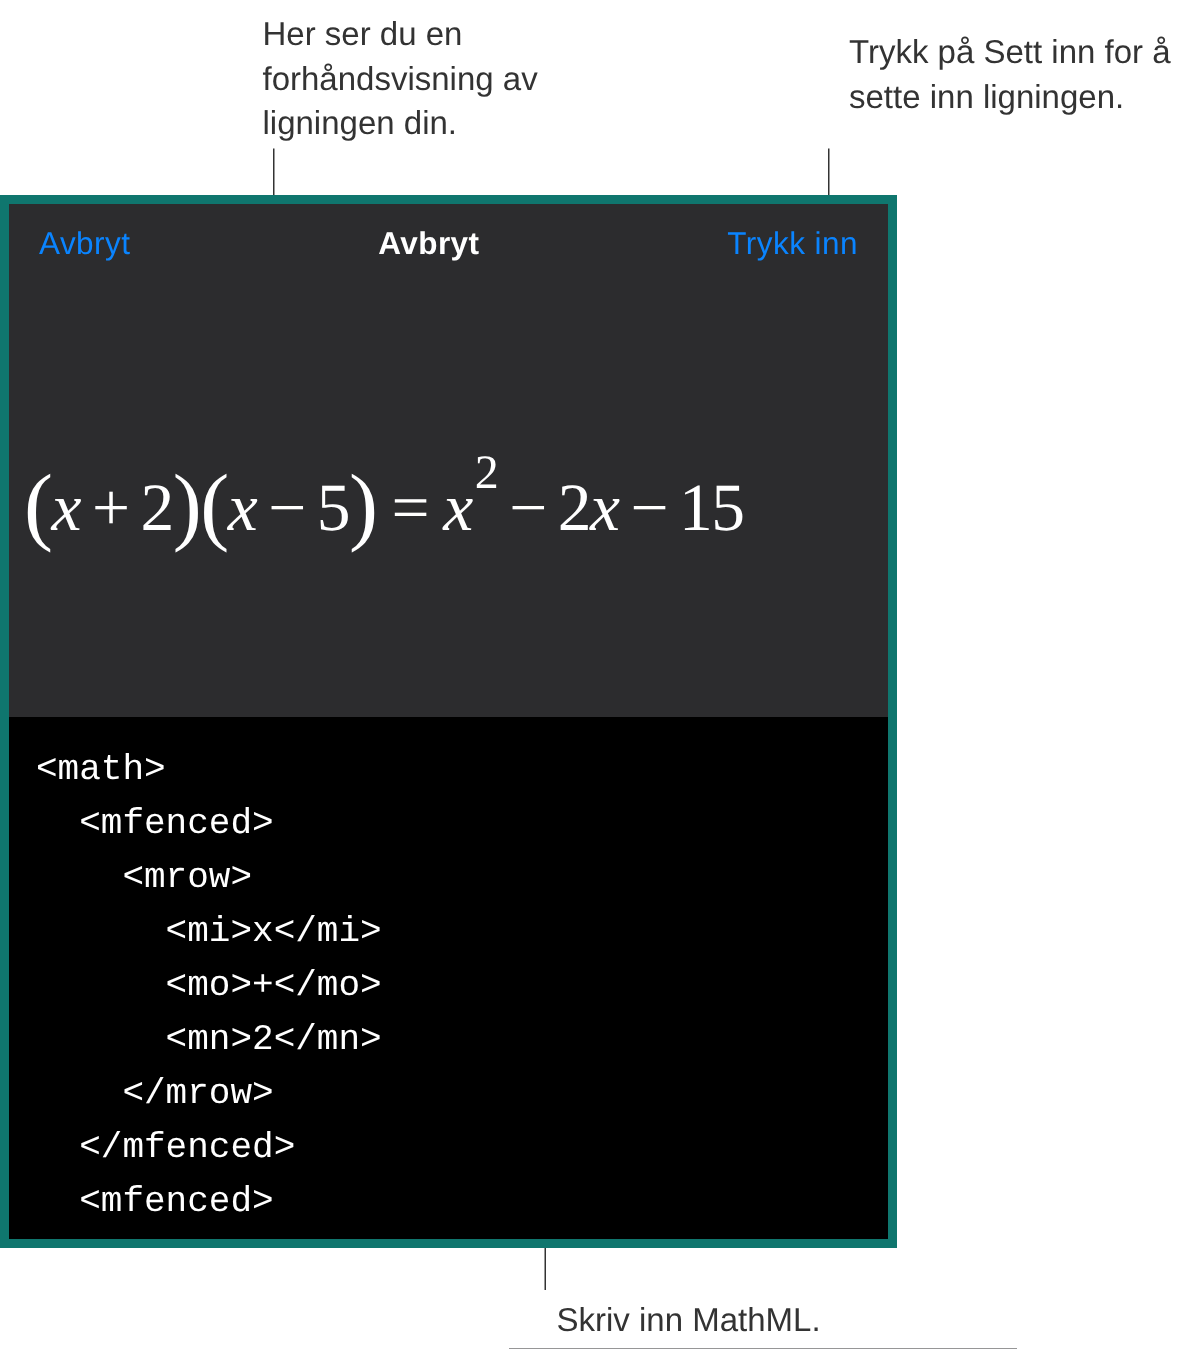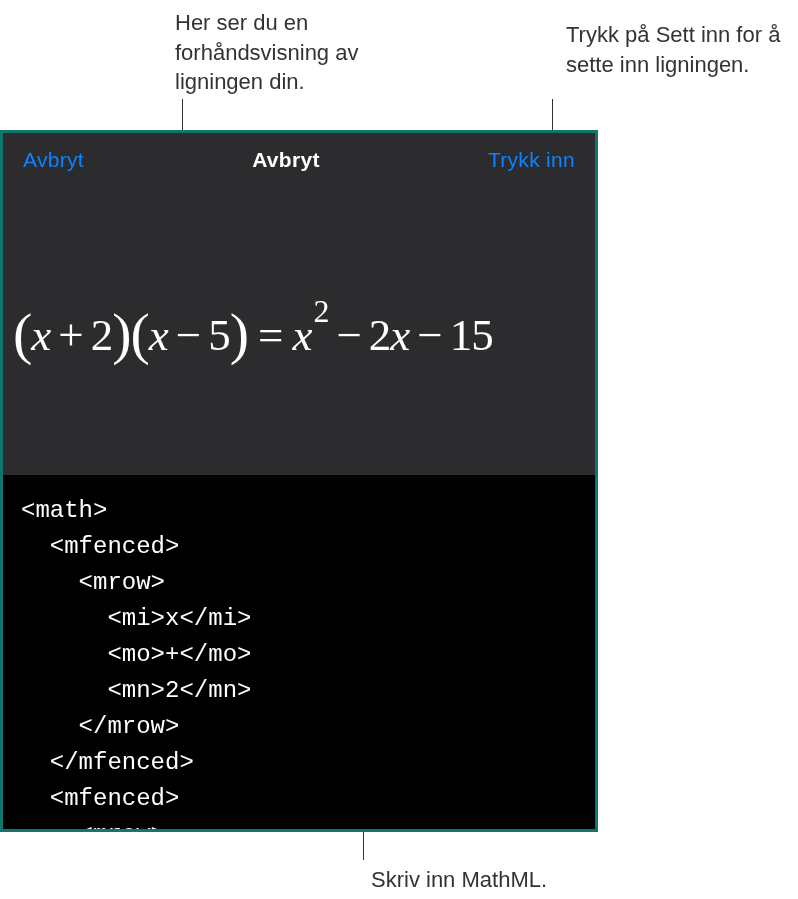--- a/index.html
+++ b/index.html
@@ -64,21 +64,21 @@
       top: 830px;
       width: 1px;
     }
 
     .device-container {
       position: absolute;
       left: 0;
       top: 130px;
       width: 598px;
       height: 702px;
-      border: 3px solid #0f766e;
+      border: 6px solid #0f766e;
       background: #2c2c2e;
       overflow: hidden;
     }
 
     .header {
       display: flex;
       justify-content: space-between;
       align-items: center;
       padding: 15px 20px 13px 20px;
       background: #2c2c2e;

